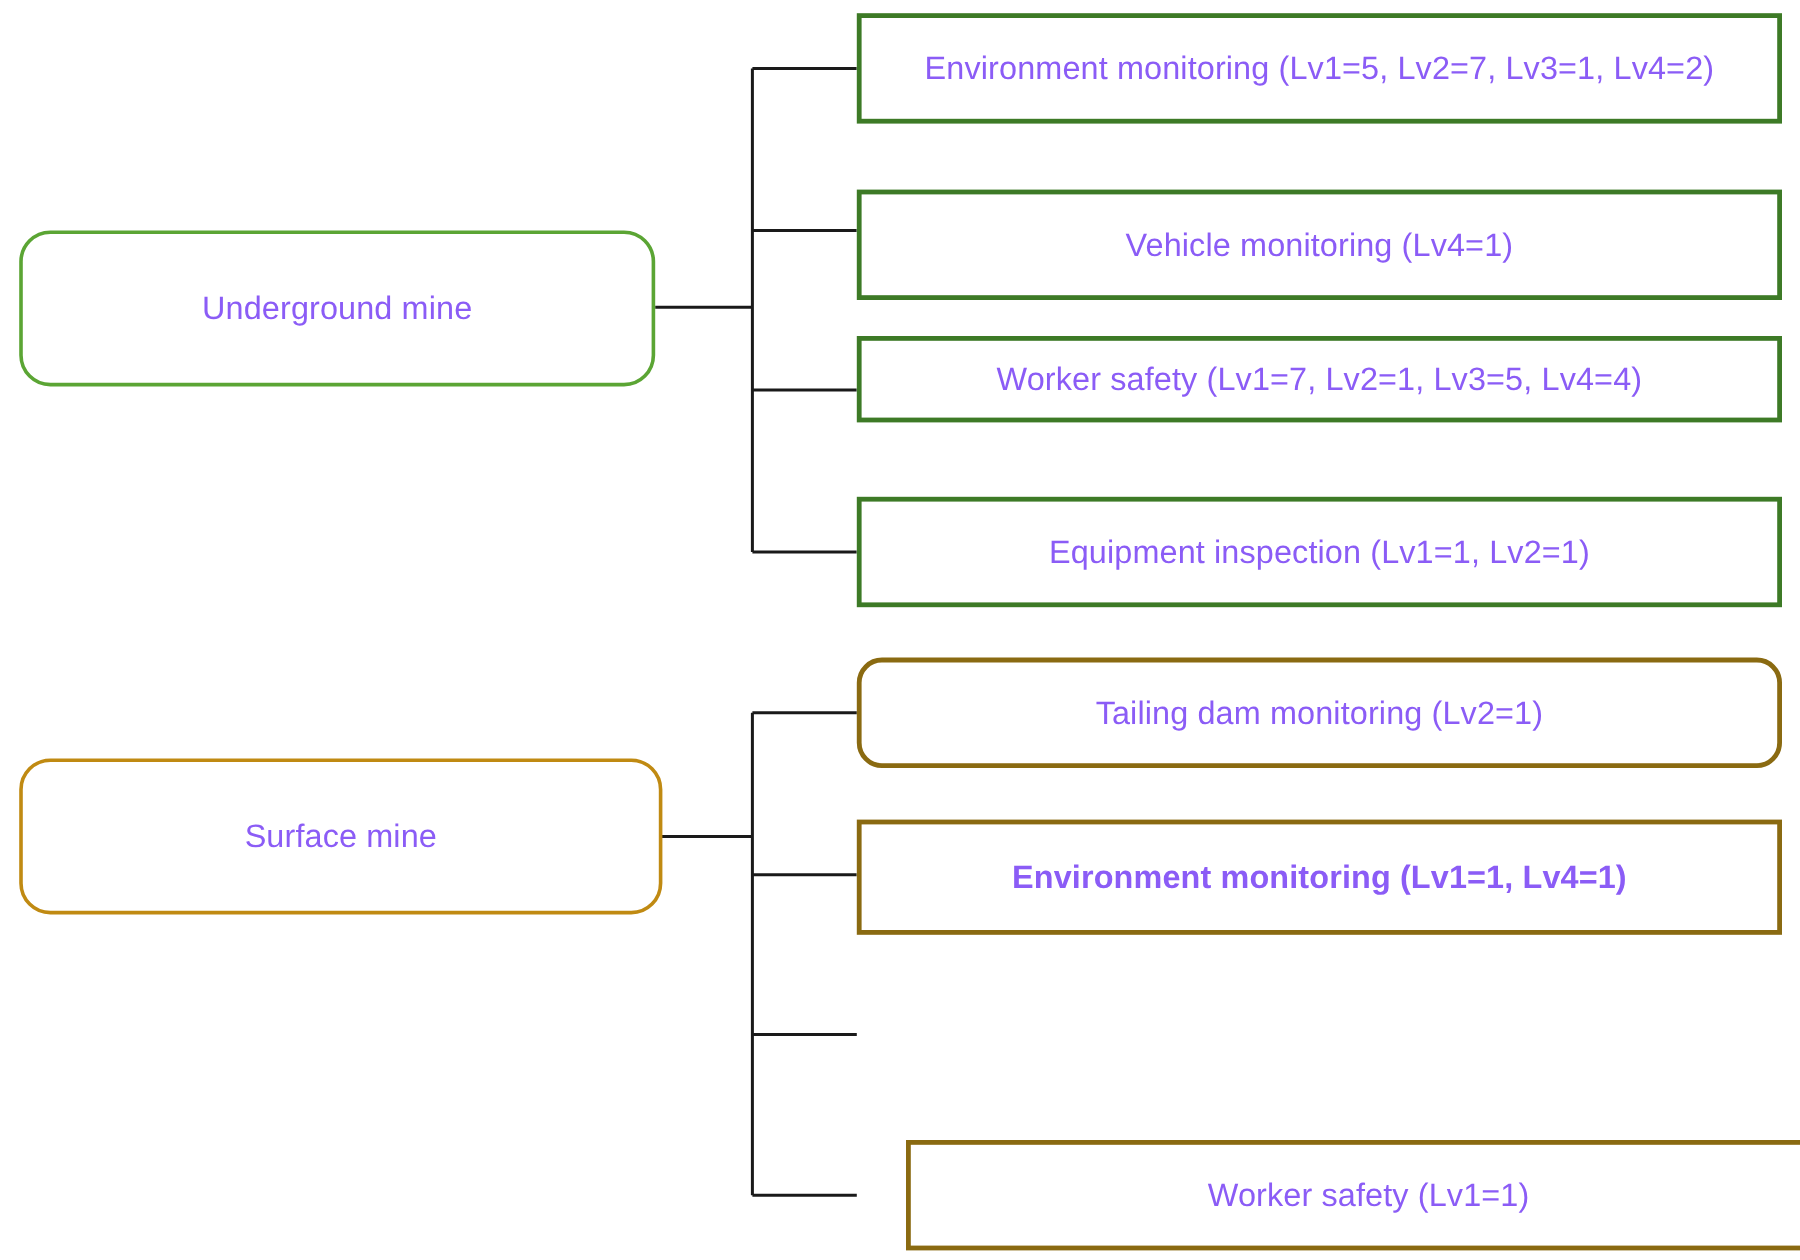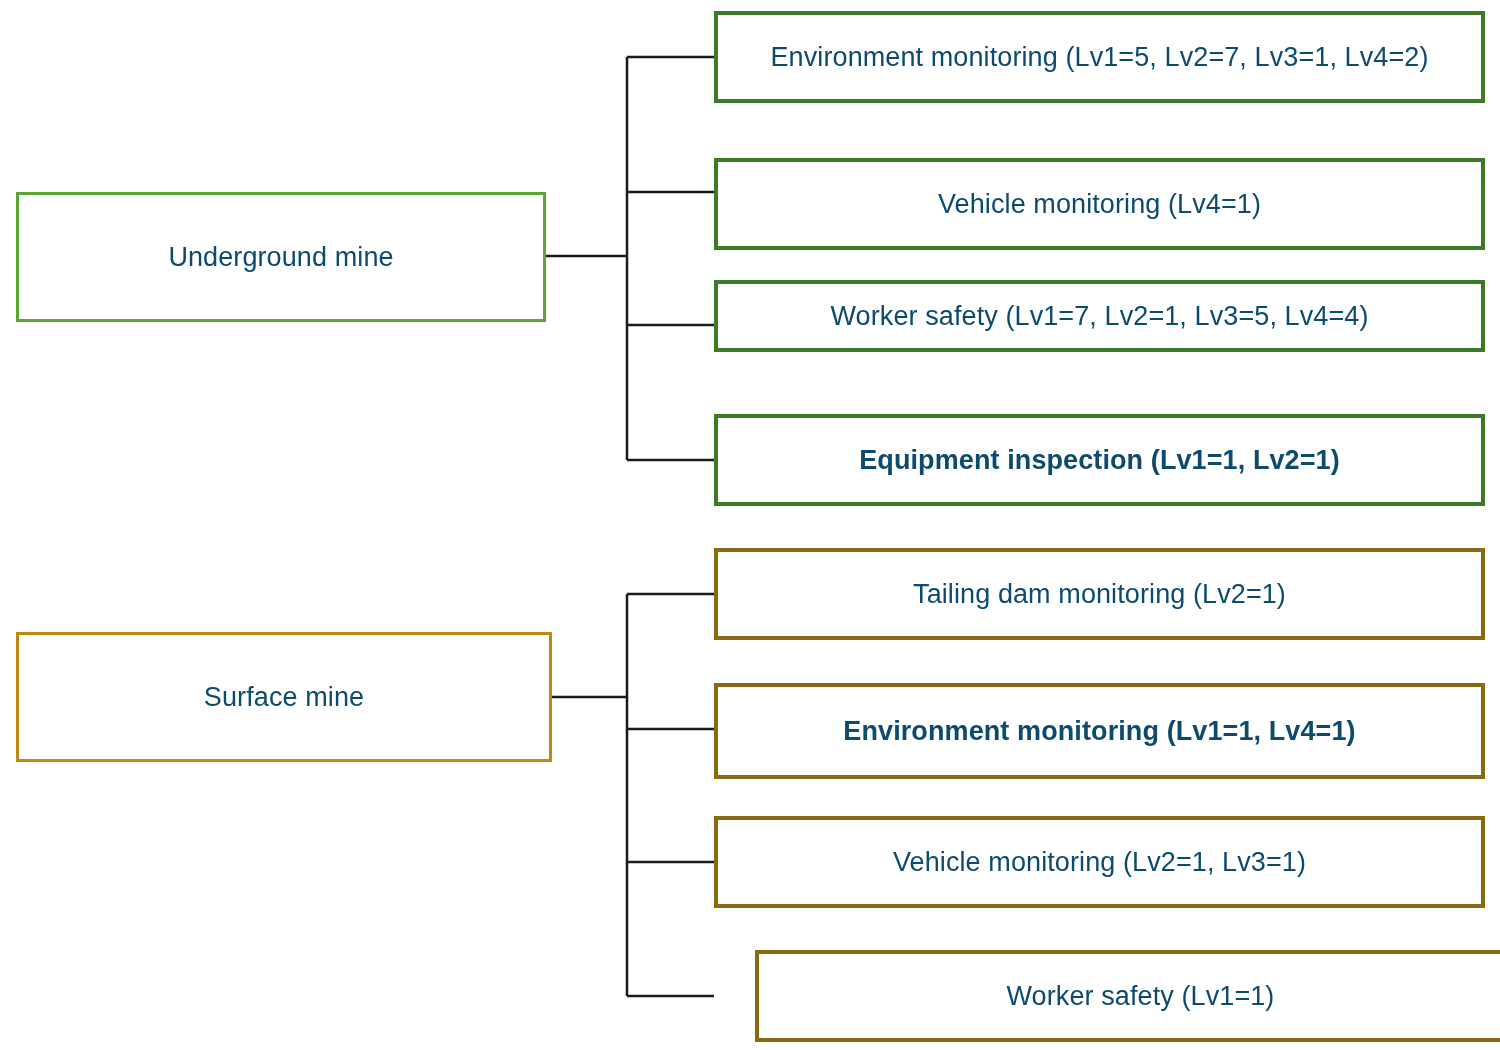--- a/index.html
+++ b/index.html
@@ -21,28 +21,29 @@
     position: absolute;
     box-sizing: border-box;
     background: #ffffff;
     display: flex;
     align-items: center;
     justify-content: center;
     border-style: solid;
   }
   .node .label {
     font-size: 27px;
-    color: #0c4a6e;
+    color: #8b5cf6;
     line-height: 1.2;
     text-align: right;
     white-space: nowrap;
     letter-spacing: 0.1px;
   }
   .root-node {
     border-width: 3px;
+    border-radius: 26px;
   }
   .leaf-node {
     border-width: 4px;
   }
   .connector-layer {
     position: absolute;
     left: 0;
     top: 0;
     width: 1500px;
     height: 1050px;
@@ -84,37 +85,34 @@
   </div>
 
   <div class="node leaf-node" style="left:714px; top:158px; width:771px; height:92px; border-color:#3D7A26;">
     <span class="label">Vehicle monitoring (Lv4=1)</span>
   </div>
 
   <div class="node leaf-node" style="left:714px; top:280px; width:771px; height:72px; border-color:#3D7A26;">
     <span class="label">Worker safety (Lv1=7, Lv2=1, Lv3=5, Lv4=4)</span>
   </div>
 
-  <div class="node leaf-node" style="left:714px; top:414px; width:771px; height:92px; border-color:#3D7A26;font-weight:bold;">
+  <div class="node leaf-node" style="left:714px; top:414px; width:771px; height:92px; border-color:#3D7A26;">
     <span class="label">Equipment inspection (Lv1=1, Lv2=1)</span>
   </div>
 
   <div class="node root-node" style="left:16px; top:632px; width:536px; height:130px; border-color:#C08A12;">
     <span class="label">Surface mine</span>
   </div>
 
-  <div class="node leaf-node" style="left:714px; top:548px; width:771px; height:92px; border-color:#8A6A11;">
+  <div class="node leaf-node" style="left:714px; top:548px; width:771px; height:92px; border-color:#8A6A11;border-radius:21px;">
     <span class="label">Tailing dam monitoring (Lv2=1)</span>
   </div>
 
   <div class="node leaf-node" style="left:714px; top:683px; width:771px; height:96px; border-color:#8A6A11;font-weight:bold;">
     <span class="label">Environment monitoring (Lv1=1, Lv4=1)</span>
   </div>
 
-  <div class="node leaf-node" style="left:714px; top:816px; width:771px; height:92px; border-color:#8A6A11;">
-    <span class="label">Vehicle monitoring (Lv2=1, Lv3=1)</span>
-  </div>
 
   <div class="node leaf-node" style="left:714px; top:950px; width:771px; height:92px; border-color:#8A6A11;margin-left:41px;">
     <span class="label">Worker safety (Lv1=1)</span>
   </div>
 
 </div>
 
 </body></html>

